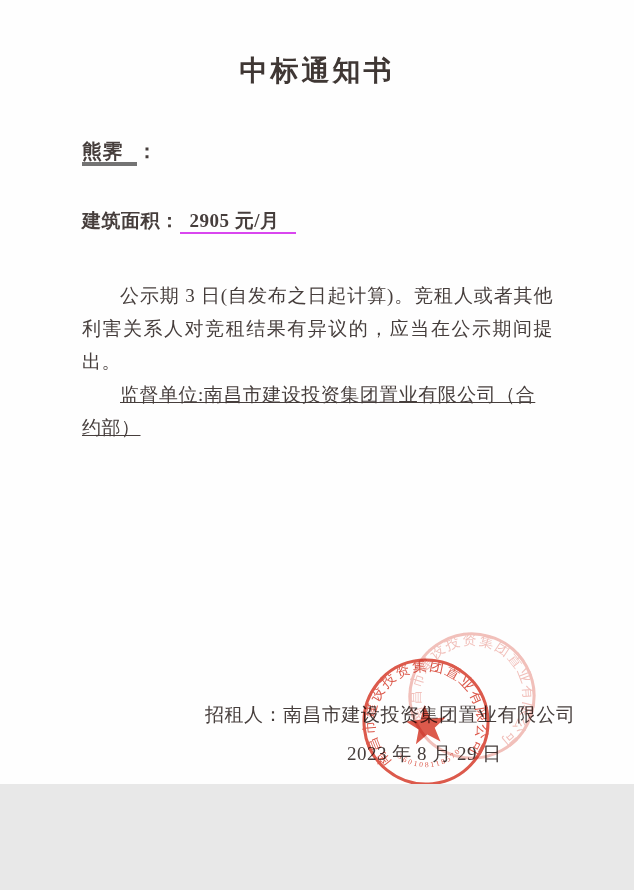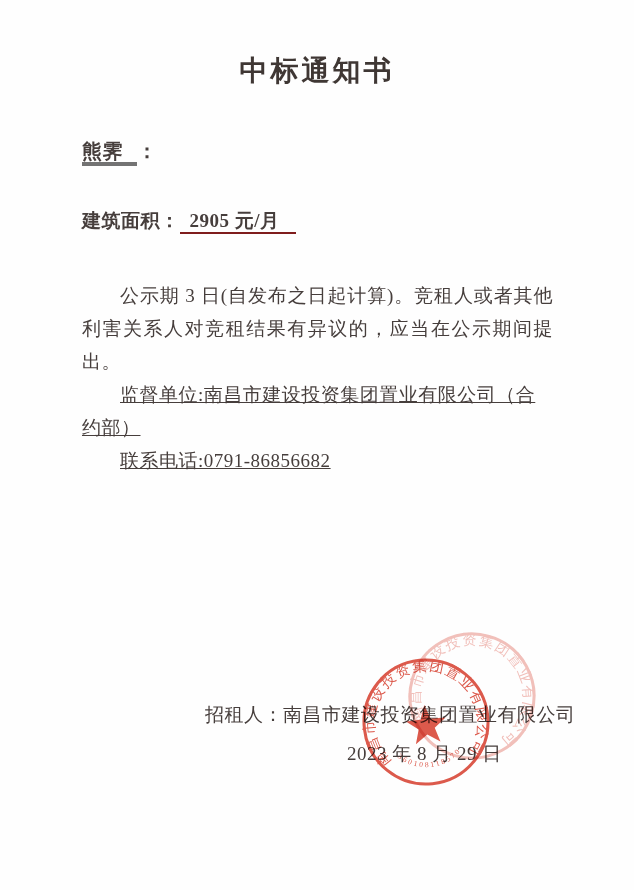--- a/index.html
+++ b/index.html
@@ -1,20 +1,20 @@
 <!DOCTYPE html>
 <html><head>
 <meta charset="utf-8">
 <style>
   * { margin: 0; padding: 0; box-sizing: border-box; }
   html, body { background: #e8e8e8; }
   .page {
     position: relative;
     width: 634px;
-    height: 890px;
+    height: 784px;
     margin: 0 auto;
     background: #fefefe;
     color: #463e3c;
     font-family: "Liberation Serif", "DejaVu Serif", serif;
     overflow: hidden;
   }
   .doc-title {
     padding-top: 52px;
     text-align: center;
     font-size: 28px;
@@ -22,21 +22,21 @@
     letter-spacing: 3px;
     color: #3f3734;
   }
   .content { margin: 0 81px 0 82px; font-size: 19px; letter-spacing: 0.5px; }
   .addressee-line { margin-top: 46px; font-weight: bold; font-size: 20px; line-height: 30px; }
   .addressee-name { border-bottom: 4px solid #737373; padding-right: 14px; }
   .para { margin-top: 10px; text-indent: 2em; text-align: justify; line-height: 33px; }
   .para2 { margin-top: 42px; }
   .hl { font-weight: bold; border-bottom: 2px solid #4a4240; }
   .result-line { margin-top: 38px; font-weight: bold; line-height: 33px; }
-  .result-value { border-bottom: 2px solid #7f1d1d; padding: 0 16px 1px 10px; }
+  .result-value { border-bottom: 2px solid #d946ef; padding: 0 16px 1px 10px; }
   .plain-line { text-indent: 2em; line-height: 33px; text-decoration: underline; }
   .sign-block { position: absolute; left: 0; top: 702px; width: 634px; font-size: 19px; letter-spacing: 0.5px; }
   .lessor-line { position: absolute; left: 205px; top: 0; white-space: nowrap; }
   .date-line { position: absolute; left: 347px; top: 39px; white-space: nowrap; }
   .seal {
     position: absolute;
     left: 356px;
     top: 652px;
     width: 140px;
     height: 140px;
@@ -62,21 +62,20 @@
 
     <div class="addressee-line"><span class="addressee-name">熊霁</span><span>：</span></div>
 
 
     <div class="result-line"><span>建筑面积：</span><span class="result-value">2905 元/月</span></div>
 
     <p class="para para2">公示期 3 日(自发布之日起计算)。竞租人或者其他利害关系人对竞租结果有异议的，应当在公示期间提出。</p>
 
     <div class="plain-line">监督单位:南昌市建设投资集团置业有限公司（合约部）</div>
 
-    <div class="plain-line">联系电话:0791-86856682</div>
   </div>
 
   <div class="sign-block">
     <div class="lessor-line">招租人：南昌市建设投资集团置业有限公司</div>
     <div class="date-line">2023 年 8 月 29 日</div>
   </div>
 
   <div class="seal seal-ghost">
     <svg viewBox="0 0 140 140">
       <circle cx="70" cy="70" r="62" fill="none" stroke-width="3" stroke="#dd5a4c"></circle>

